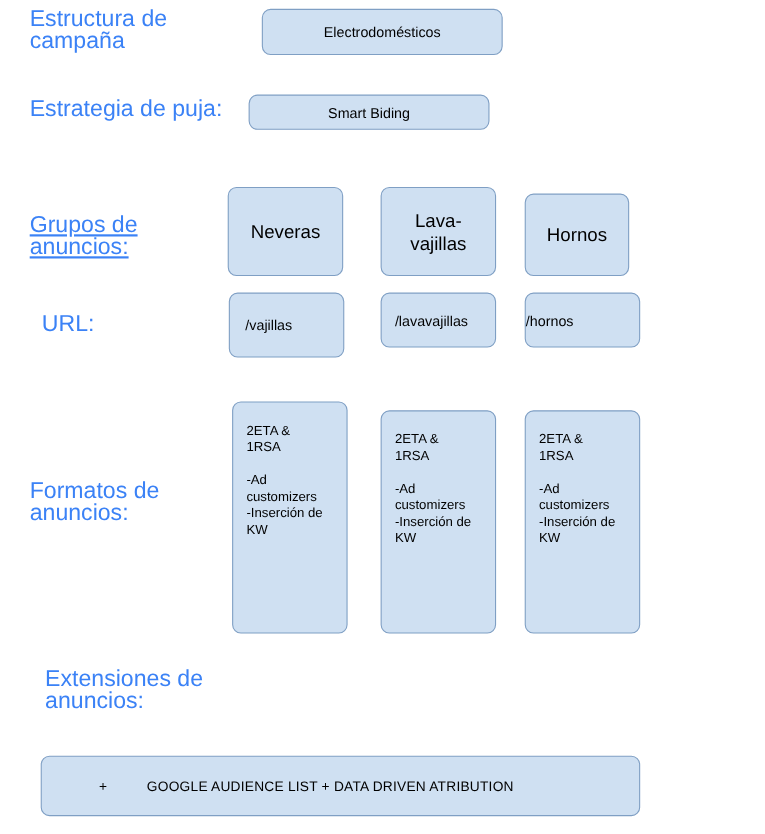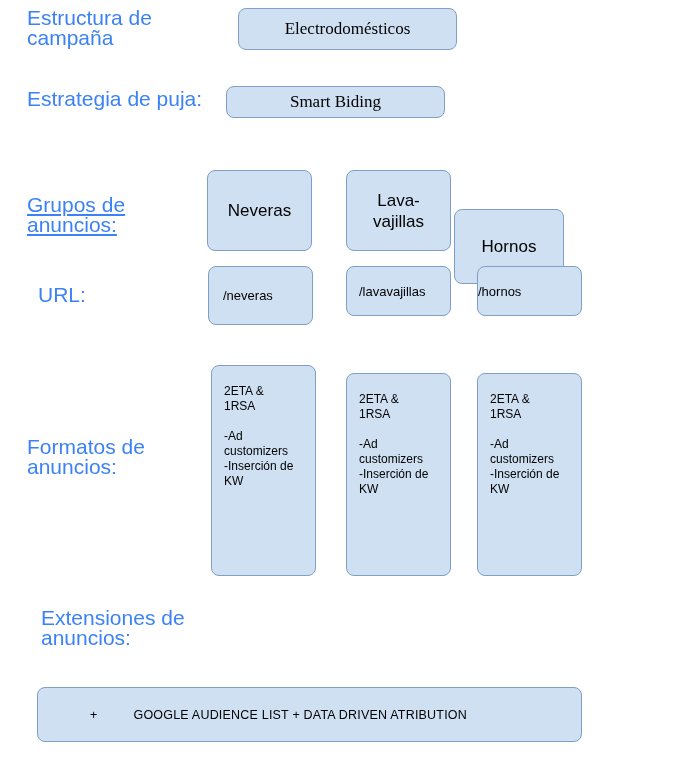--- a/index.html
+++ b/index.html
@@ -36,22 +36,21 @@
     justify-content: center;
     text-align: center;
     color: #000;
   }
   .box.topleft {
     align-items: flex-start;
     justify-content: flex-start;
     text-align: left;
   }
   .t-title {
-    font-size: 17px;
-    font-family: Liberation Serif, serif;
+    font-size: 13px;
   }
   .t-group {
     font-size: 17px;
     line-height: 21px;
     white-space: pre-line;
   }
   .t-url {
     font-size: 13px;
   }
   .t-fmt {
@@ -100,28 +99,28 @@
   <div class="lbl" style="left:27px; top:195px; width:170px;text-decoration:underline;">Grupos de
 anuncios:</div>
 
   <div class="box t-group" style="left:207px; top:170px; width:105px; height:81px;">
     <span>Neveras</span>
   </div>
   <div class="box t-group" style="left:346px; top:170px; width:105px; height:81px;">
     <span>Lava-
 vajillas</span>
   </div>
-  <div class="box t-group" style="left:454px; top:176px; width:110px; height:75px;margin-top:33px;">
+  <div class="box t-group" style="left:477px; top:176px; width:95px; height:75px;">
     <span>Hornos</span>
   </div>
 
   <div class="lbl" style="left:38px; top:285px; width:120px;">URL:</div>
 
   <div class="box t-url" style="left:208px; top:266px; width:105px; height:59px; justify-content:flex-start; padding-left:14px;">
-    <span>/neveras</span>
+    <span>/vajillas</span>
   </div>
   <div class="box t-url" style="left:346px; top:266px; width:105px; height:50px; justify-content:flex-start; padding-left:12px;">
     <span>/lavavajillas</span>
   </div>
   <div class="box t-url" style="left:477px; top:266px; width:105px; height:50px; justify-content:flex-start; padding-left:0;">
     <span>/hornos</span>
   </div>
 
   <div class="lbl" style="left:27px; top:437px; width:180px;">Formatos de
 anuncios:</div>

